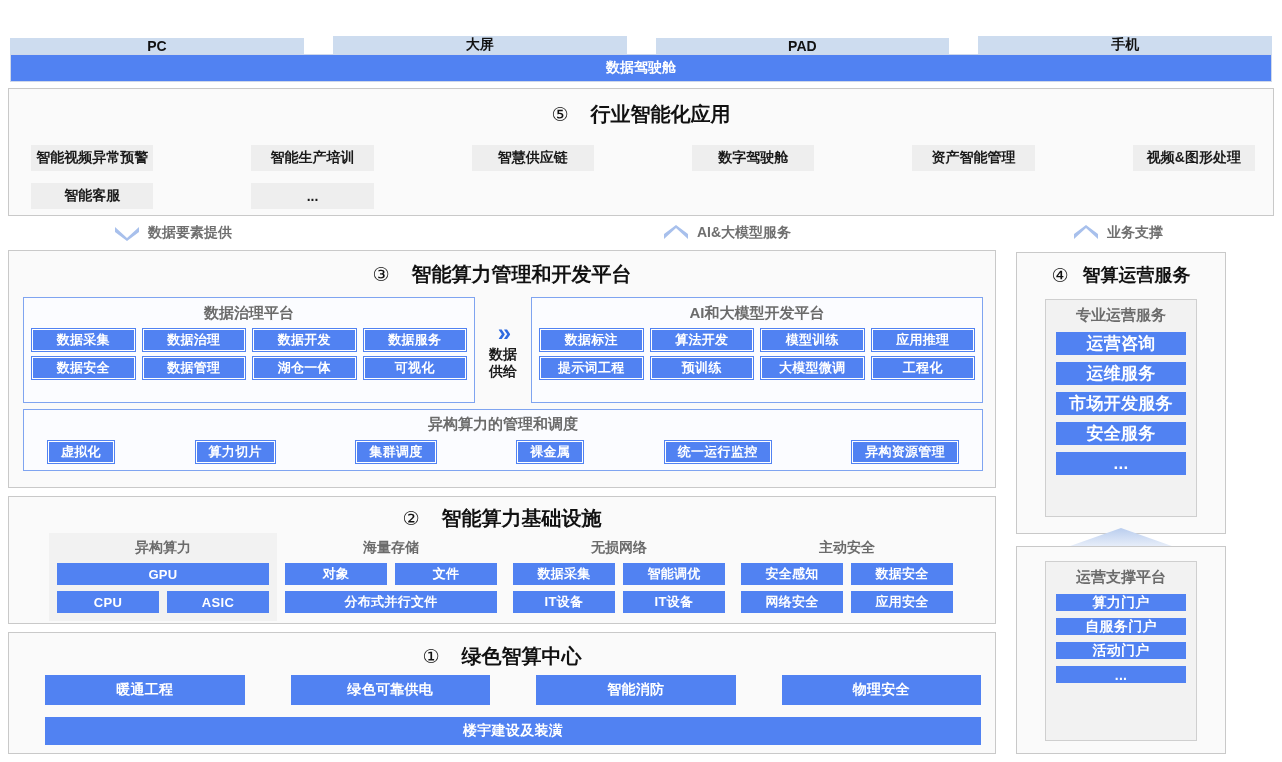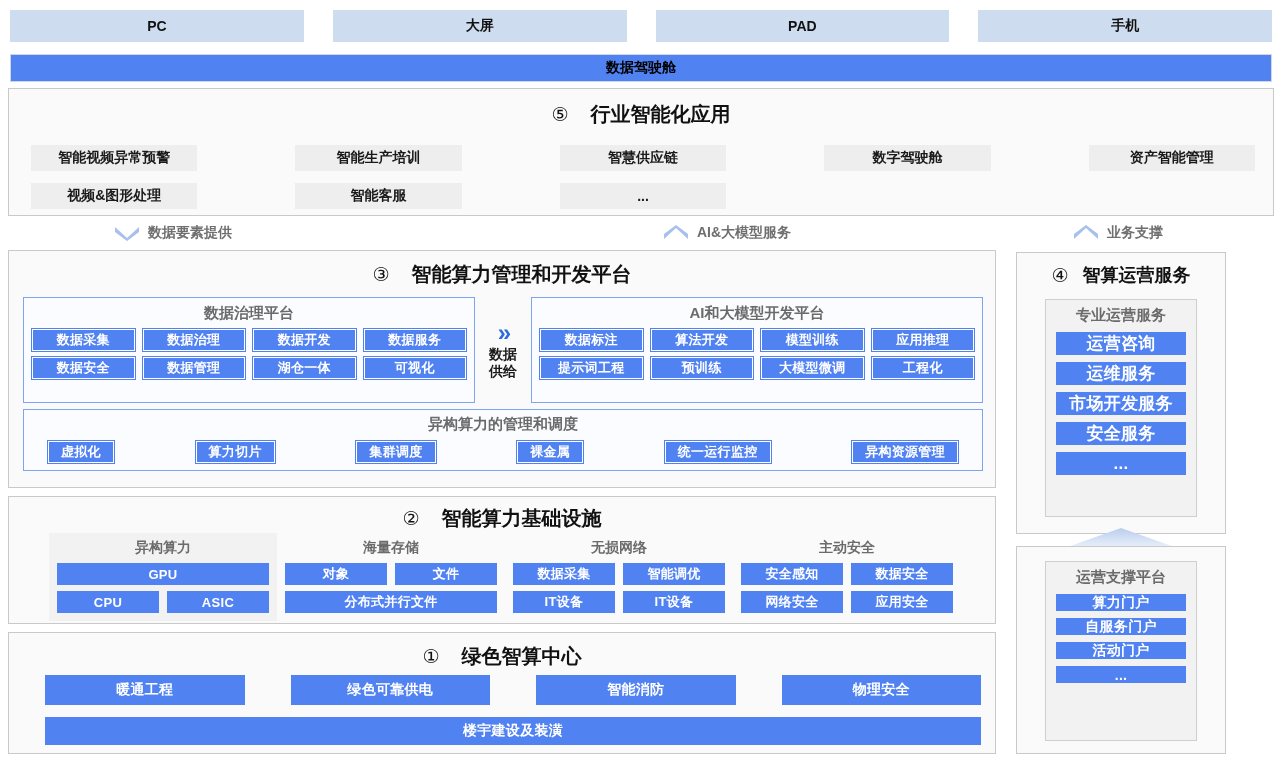--- a/index.html
+++ b/index.html
@@ -52,40 +52,40 @@
   }
   .sec-title{
     display:flex;align-items:center;justify-content:center;gap:22px;
     font-size:20px;font-weight:700;color:#111;
   }
   .circ-num{
     font-size:19px;font-weight:400;color:#111;line-height:1;
   }
 
   
-  .devices{position:absolute;left:10px;top:10px;width:1262px;height:32px;display:flex;gap:29px;}
+  .devices{position:absolute;left:10px;top:10px;width:1262px;height:44px;display:flex;gap:29px;align-items:flex-end;}
   .device{
     flex:1;background:#cddcef;display:flex;align-items:center;justify-content:center;
     font-size:14px;font-weight:700;color:#111;
   }
 
   
   .cockpit{
     position:absolute;left:10px;top:54px;width:1262px;height:28px;
     background:#5182F2;border:1px solid #cfd8ea;box-sizing:border-box;
     display:flex;align-items:center;justify-content:center;
-    color:#000000;font-size:14px;font-weight:700;
+    color:#ffffff;font-size:14px;font-weight:700;
   }
 
   
   #sec5{position:absolute;left:8px;top:88px;width:1266px;height:128px;}
   #sec5 .sec-title{position:absolute;left:0;top:12px;width:100%;}
   .app-grid{
     position:absolute;left:22px;top:56px;width:1224px;
-    display:grid;grid-template-columns:repeat(5,1fr);
+    display:grid;grid-template-columns:repeat(6,1fr);
     column-gap:98px;row-gap:12px;
   }
   .app-grid .gray-chip{height:26px;font-weight:700;}
 
   
   .conn{position:absolute;display:flex;align-items:center;gap:8px;font-size:14px;font-weight:700;color:#6f6f6f;}
   .conn svg{display:block;}
 
   
   #sec3{position:absolute;left:8px;top:250px;width:988px;height:238px;}

